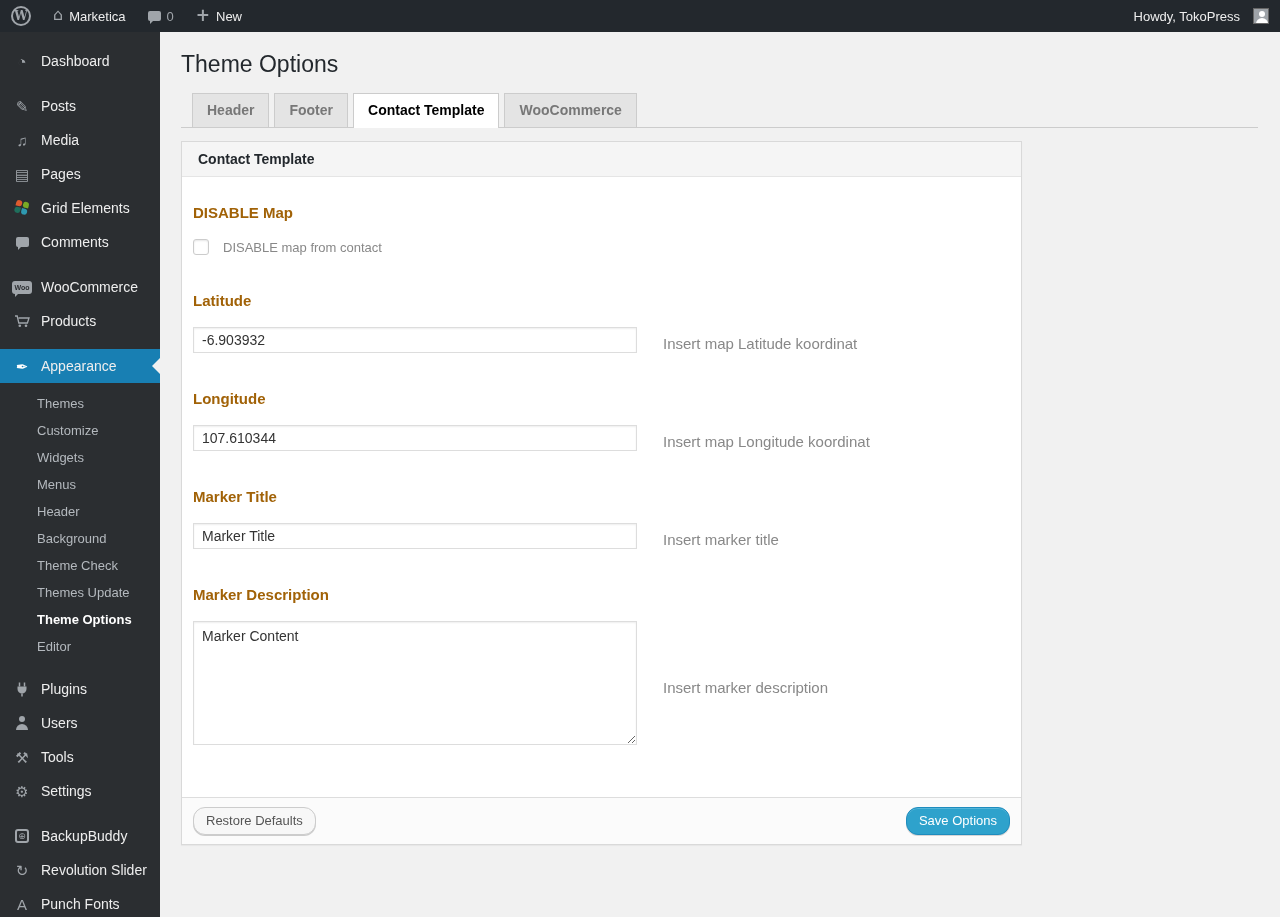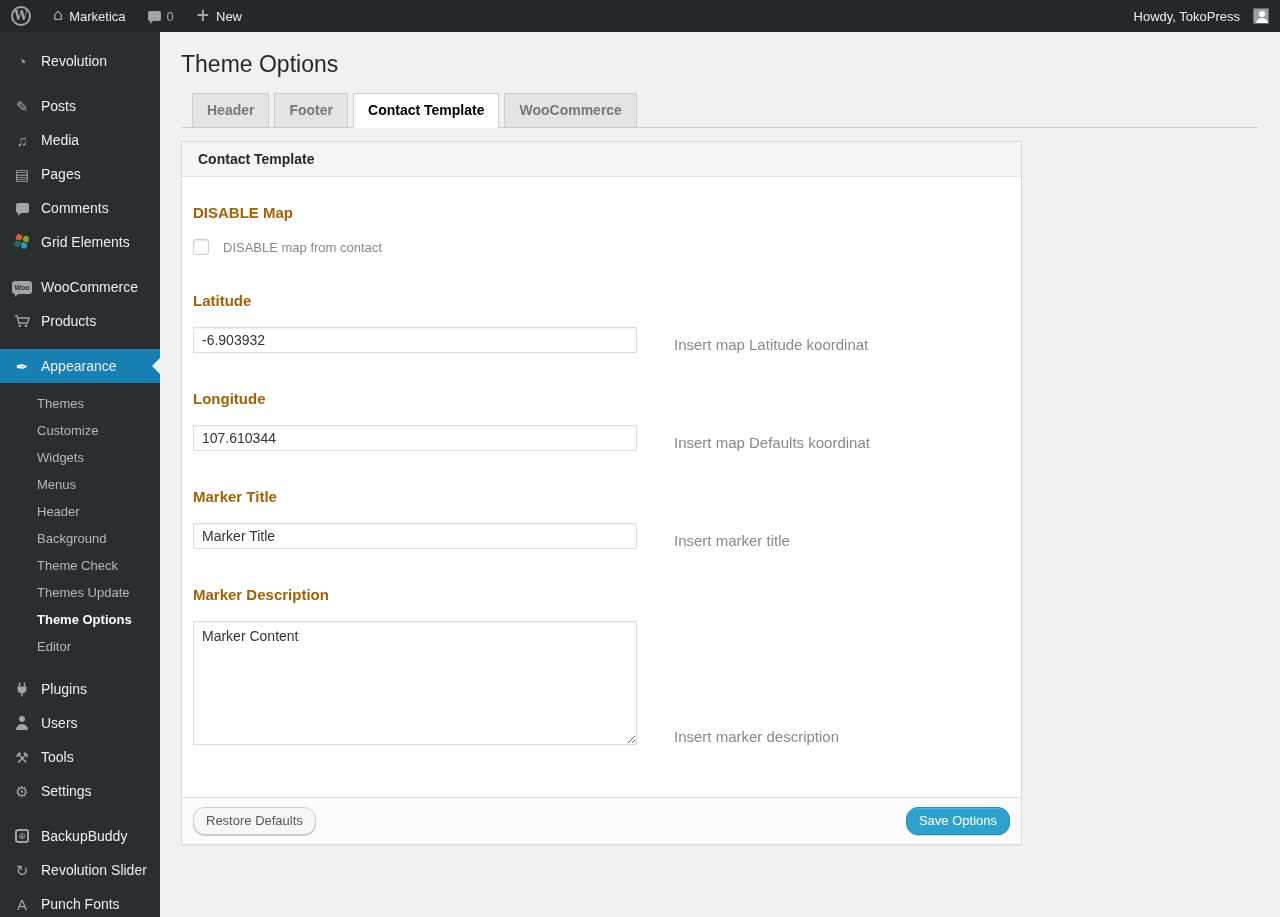--- a/index.html
+++ b/index.html
@@ -103,21 +103,21 @@
   }
   .panel-body { padding:27px 15px 52px 11px; }
   .field { margin-bottom:37px; }
   .field:last-child { margin-bottom:0; }
   .field-label { font-size:15px; font-weight:bold; color:#a16207; margin-bottom:18px; }
   .check-row { display:flex; align-items:center; gap:14px; color:#888; font-size:13px; }
   .checkbox {
     width:16px; height:16px; background:#fff; border:1px solid #ccc; border-radius:3px;
     box-shadow:inset 0 1px 2px rgba(0,0,0,.1); cursor:pointer; appearance:none; -webkit-appearance:none;
   }
-  .field-row { display:flex; align-items:flex-end;gap:11px; }
+  .field-row { display:flex; align-items:center; }
   .text-input {
     width:444px; height:26px; padding:3px 8px; font-size:14px; color:#333;
     background:#fff; border:1px solid #ddd; box-shadow:inset 0 1px 2px rgba(0,0,0,.07);
     font-family:"Liberation Sans", sans-serif; outline:none;
   }
   .textarea {
     width:444px; height:124px; padding:6px 8px; font-size:14px; color:#333;
     background:#fff; border:1px solid #ddd; box-shadow:inset 0 1px 2px rgba(0,0,0,.07);
     font-family:"Liberation Sans", sans-serif; resize:both; outline:none;
   }
@@ -171,53 +171,53 @@
     </div>
   </div>
 </div>
 
 <div class="layout">
 
   <div class="sidebar">
 
     <div class="menu-item">
       <span class="mi-icon">◔</span>
-      <span>Revolution</span>
+      <span>Dashboard</span>
     </div>
 
     <div class="menu-gap"></div>
 
     <div class="menu-item">
       <span class="mi-icon">✎</span>
       <span>Posts</span>
     </div>
     <div class="menu-item">
       <span class="mi-icon">♫</span>
       <span>Media</span>
     </div>
     <div class="menu-item">
       <span class="mi-icon">▤</span>
       <span>Pages</span>
-    </div>
-    <div class="menu-item">
-      <span class="mi-icon">
-          <span class="i-bubble"></span>
-        </span>
-      <span>Comments</span>
     </div>
     <div class="menu-item">
       <span class="mi-icon">
         <span class="i-grid">
             <i></i>
             <i></i>
             <i></i>
             <i></i>
           </span>
       </span>
       <span>Grid Elements</span>
+    </div>
+    <div class="menu-item">
+      <span class="mi-icon">
+          <span class="i-bubble"></span>
+        </span>
+      <span>Comments</span>
     </div>
 
     <div class="menu-gap"></div>
 
     <div class="menu-item">
       <span class="mi-icon">
         <span class="i-woo">Woo</span>
       </span>
       <span>WooCommerce</span>
     </div>
@@ -325,21 +325,21 @@
           <div class="field-row">
             <input type="text" class="text-input" value="-6.903932" style="">
             <span class="help">Insert map Latitude koordinat</span>
           </div>
         </div>
 
         <div class="field">
           <div class="field-label">Longitude</div>
           <div class="field-row">
             <input type="text" class="text-input" value="107.610344" style="">
-            <span class="help">Insert map Defaults koordinat</span>
+            <span class="help">Insert map Longitude koordinat</span>
           </div>
         </div>
 
         <div class="field">
           <div class="field-label">Marker Title</div>
           <div class="field-row">
             <input type="text" class="text-input" value="Marker Title" style="">
             <span class="help">Insert marker title</span>
           </div>
         </div>

